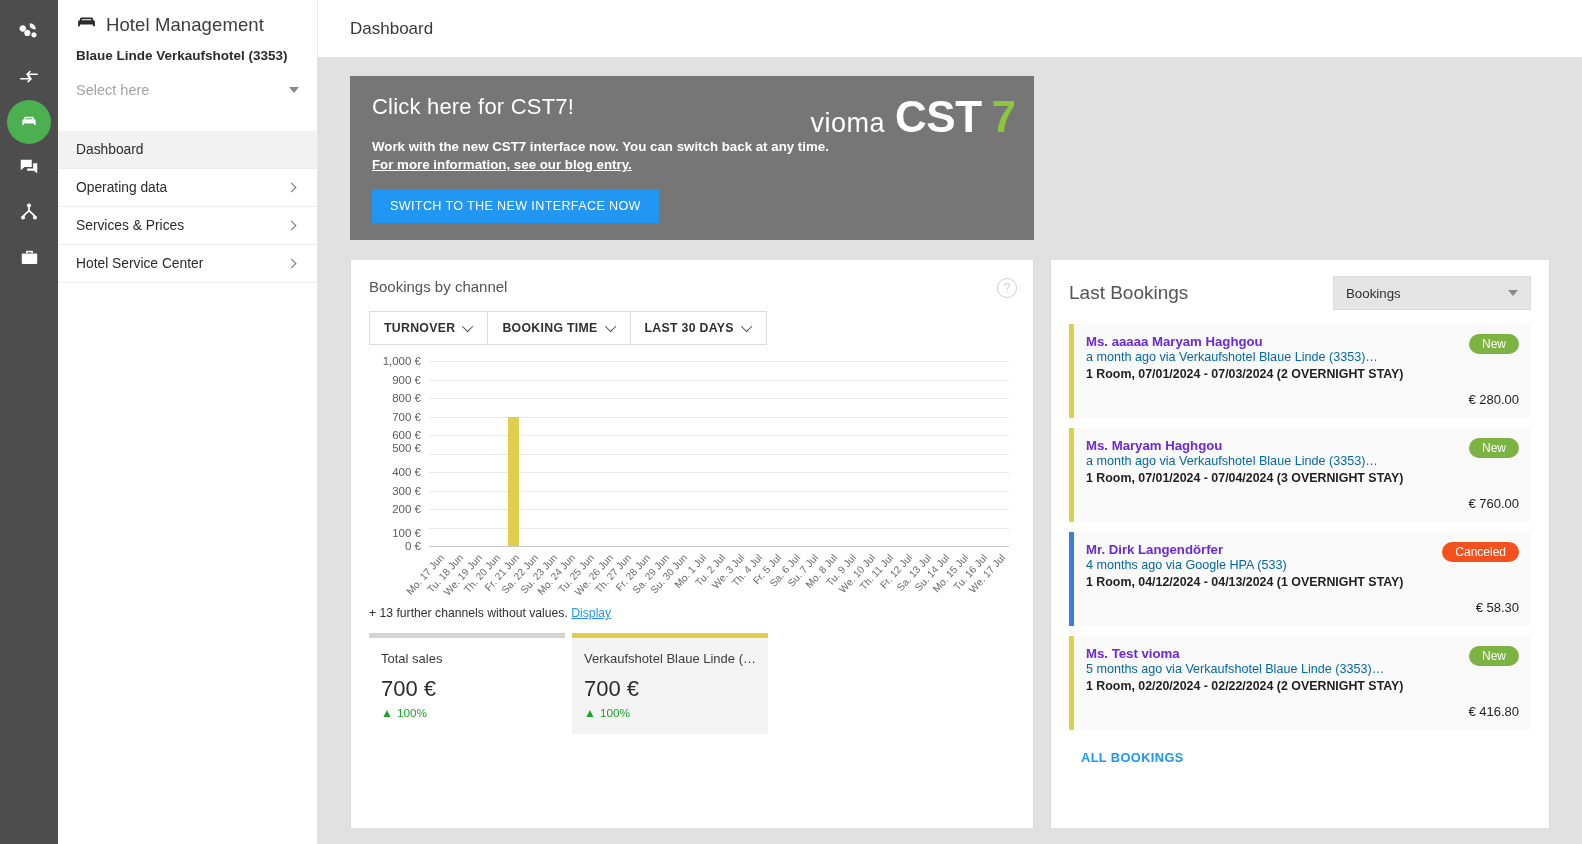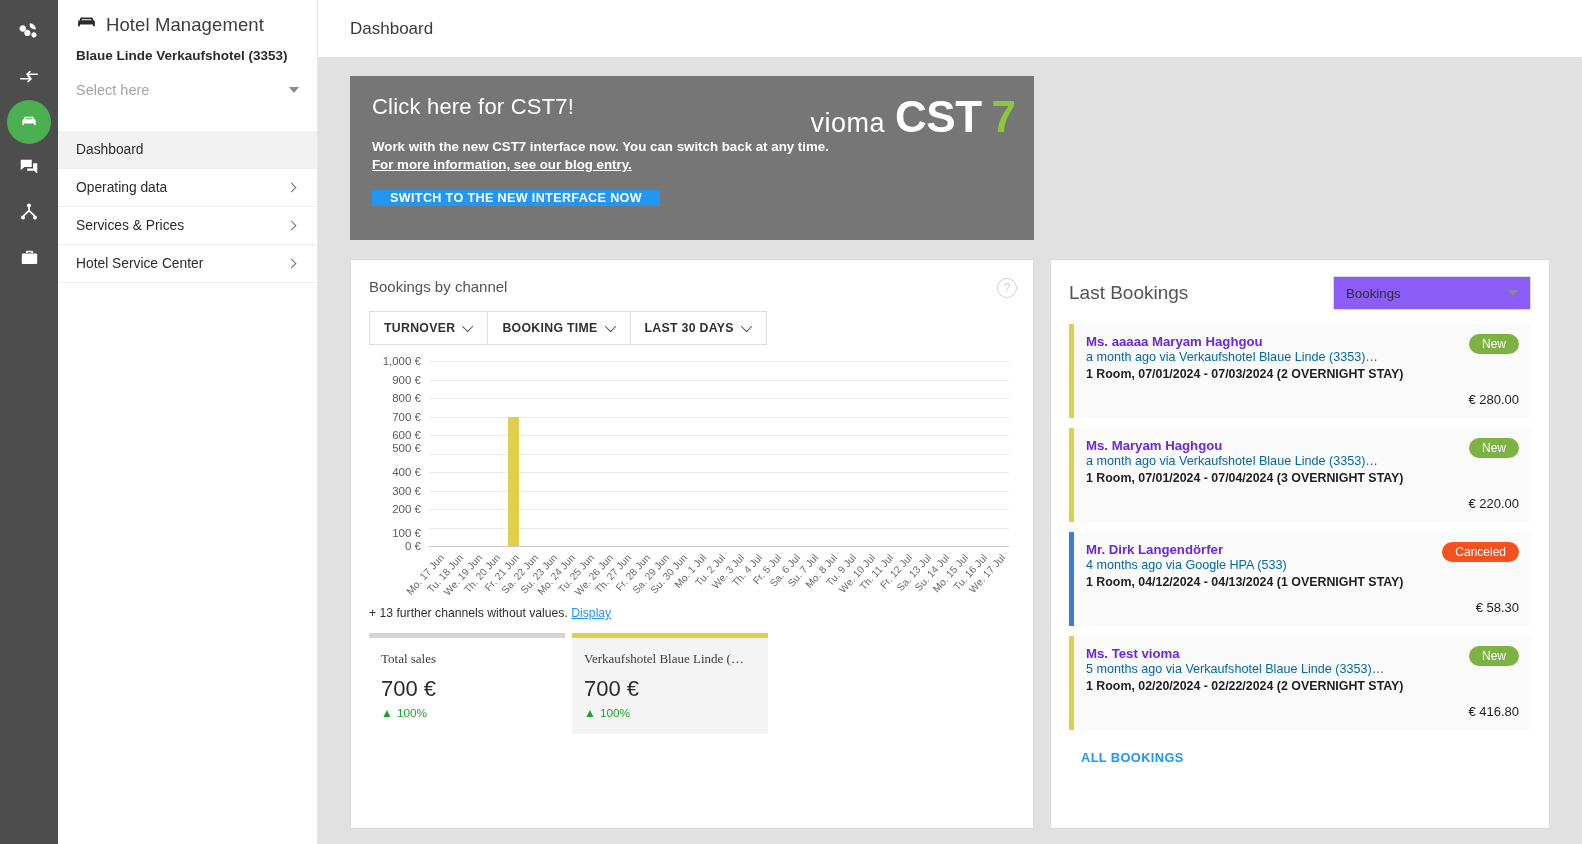--- a/index.html
+++ b/index.html
@@ -93,23 +93,23 @@
     position: relative;
     padding: 18px 22px;
     color: #fff;
   }
   .promo-h { font-size: 22px; font-weight: 400; margin-bottom: 18px; letter-spacing: .2px; }
   .promo-l1 { font-size: 13.3px; font-weight: 700; line-height: 1.35; }
   .promo-l2 { font-size: 13.3px; font-weight: 700; text-decoration: underline; line-height: 1.35; cursor: pointer; }
   .promo-btn {
     margin-top: 16px;
     display: inline-flex; align-items: center; justify-content: center;
-    height: 16px; padding: 0 18px;
+    height: 33px; padding: 0 18px;
     background: #2196f3; color: #fff;
-    font-size: 12.6px; font-weight: 700; letter-spacing: .35px;
+    font-size: 12.6px; font-weight: 400; letter-spacing: .35px;
     border: none; cursor: pointer;
   }
   .promo-logo {
     position: absolute; right: 18px; top: 16px;
     display: flex; align-items: baseline; gap: 10px;
   }
   .logo-vioma { font-size: 27px; letter-spacing: .5px; color: #fff; font-weight: 400; }
   .logo-cst { font-size: 44px; font-weight: 700; color: #fff; letter-spacing: -0.5px; }
   .logo-7 { font-size: 44px; font-weight: 700; color: #8cc63e; }
 
@@ -188,30 +188,30 @@
     margin-top: 5px;
     font-size: 12.2px; color: #2f2f2f;
   }
   .further a { color: #2196f3; text-decoration: underline; cursor: pointer; }
 
   
   .legend { display: flex; gap: 7px; margin-top: 13px; }
   .legend-card { width: 196px; padding: 12px 12px 14px 12px; }
   .legend-card.c0 { border-top: 5px solid #d4d4d4; background: #fff; }
   .legend-card.c1 { border-top: 5px solid #e0cf4a; background: #f4f4f4; }
-  .legend-label { font-size: 13px; color: #3c3c3c; line-height: 1.35; font-family: Liberation Serif, serif; }
+  .legend-label { font-size: 13px; color: #3c3c3c; line-height: 1.35; }
   .legend-value { font-size: 22px; color: #2b2b2b; margin-top: 8px; font-weight: 400; }
   .legend-delta { font-size: 11.8px; color: #1fa32b; margin-top: 4px; display: flex; align-items: center; gap: 4px; }
   .up-arrow { font-size: 12px; line-height: 1; }
 
   
   .lb-head { display: flex; align-items: center; justify-content: space-between; }
   .lb-title { font-size: 19px; color: #545454; }
   .lb-select {
-    width: 198px; height: 34px; border: 1px solid #dcdcdc; background: #8b5cf6;
+    width: 198px; height: 34px; border: 1px solid #dcdcdc; background: #e5e5e5;
     display: flex; align-items: center; justify-content: space-between;
     padding: 16px 12px; font-size: 13.3px; color: #2e2e2e; cursor: pointer;
   }
   .bookings { margin-top: 14px; display: flex; flex-direction: column; gap: 10px; }
   .booking {
     background: #fafafa;
     border-left: 5px solid #e0cf4a;
     padding: 10px 12px 11px 12px;
     position: relative;
     min-height: 94px;
@@ -573,21 +573,21 @@
                 <div class="b-meta">a month ago via Verkaufshotel Blaue Linde (3353)…</div>
                 <div class="b-detail">1 Room, 07/01/2024 - 07/03/2024 (2 OVERNIGHT STAY)</div>
                 <div class="b-badge new">New</div>
                 <div class="b-price">€ 280.00</div>
               </div>
               <div class="booking" style="border-left-color: rgb(224, 207, 74);">
                 <div class="b-name">Ms. Maryam Haghgou</div>
                 <div class="b-meta">a month ago via Verkaufshotel Blaue Linde (3353)…</div>
                 <div class="b-detail">1 Room, 07/01/2024 - 07/04/2024 (3 OVERNIGHT STAY)</div>
                 <div class="b-badge new">New</div>
-                <div class="b-price">€ 220.00</div>
+                <div class="b-price">€ 760.00</div>
               </div>
               <div class="booking src-blue" style="border-left-color: rgb(59, 125, 221);">
                 <div class="b-name">Mr. Dirk Langendörfer</div>
                 <div class="b-meta">4 months ago via Google HPA (533)</div>
                 <div class="b-detail">1 Room, 04/12/2024 - 04/13/2024 (1 OVERNIGHT STAY)</div>
                 <div class="b-badge canceled">Canceled</div>
                 <div class="b-price">€ 58.30</div>
               </div>
               <div class="booking" style="border-left-color: rgb(224, 207, 74);">
                 <div class="b-name">Ms. Test vioma</div>

